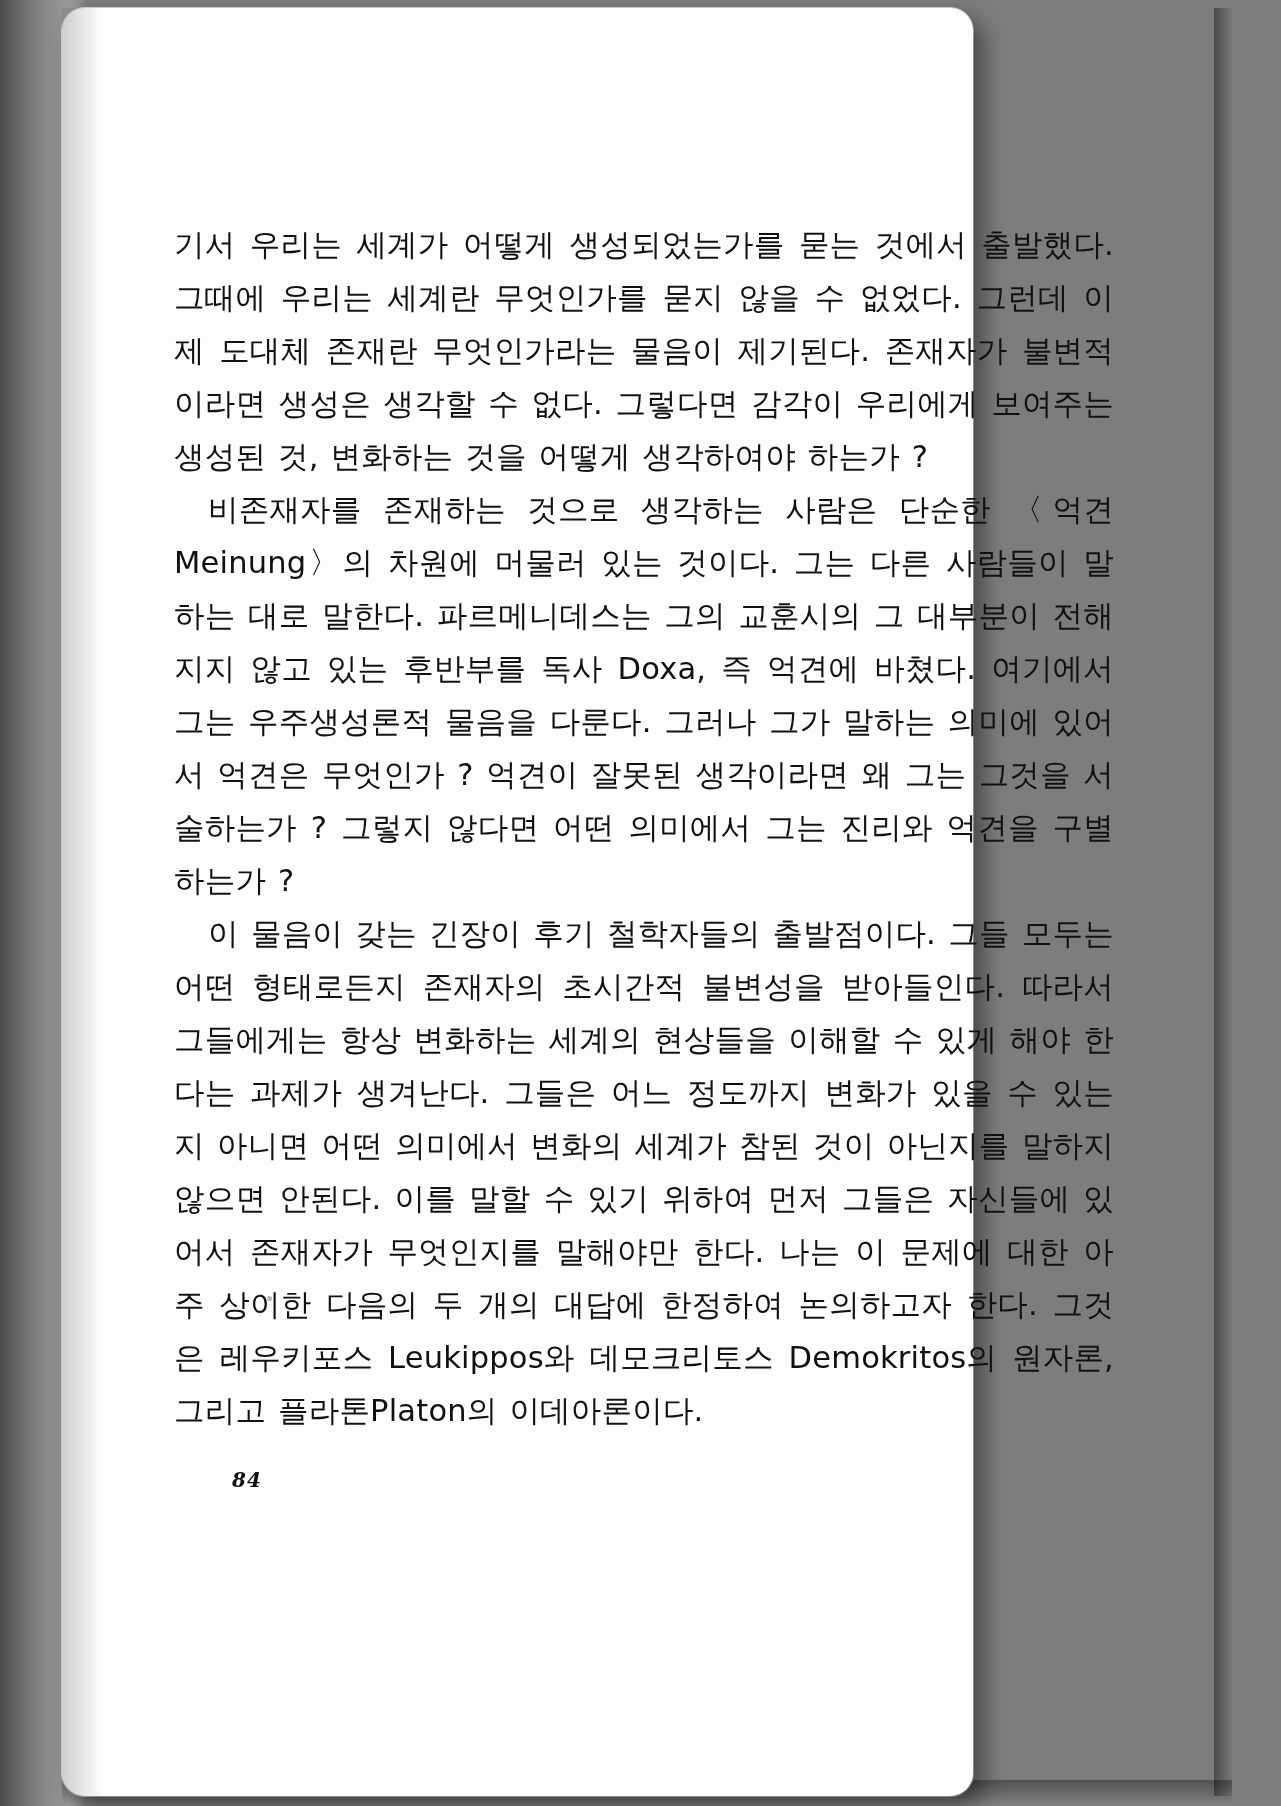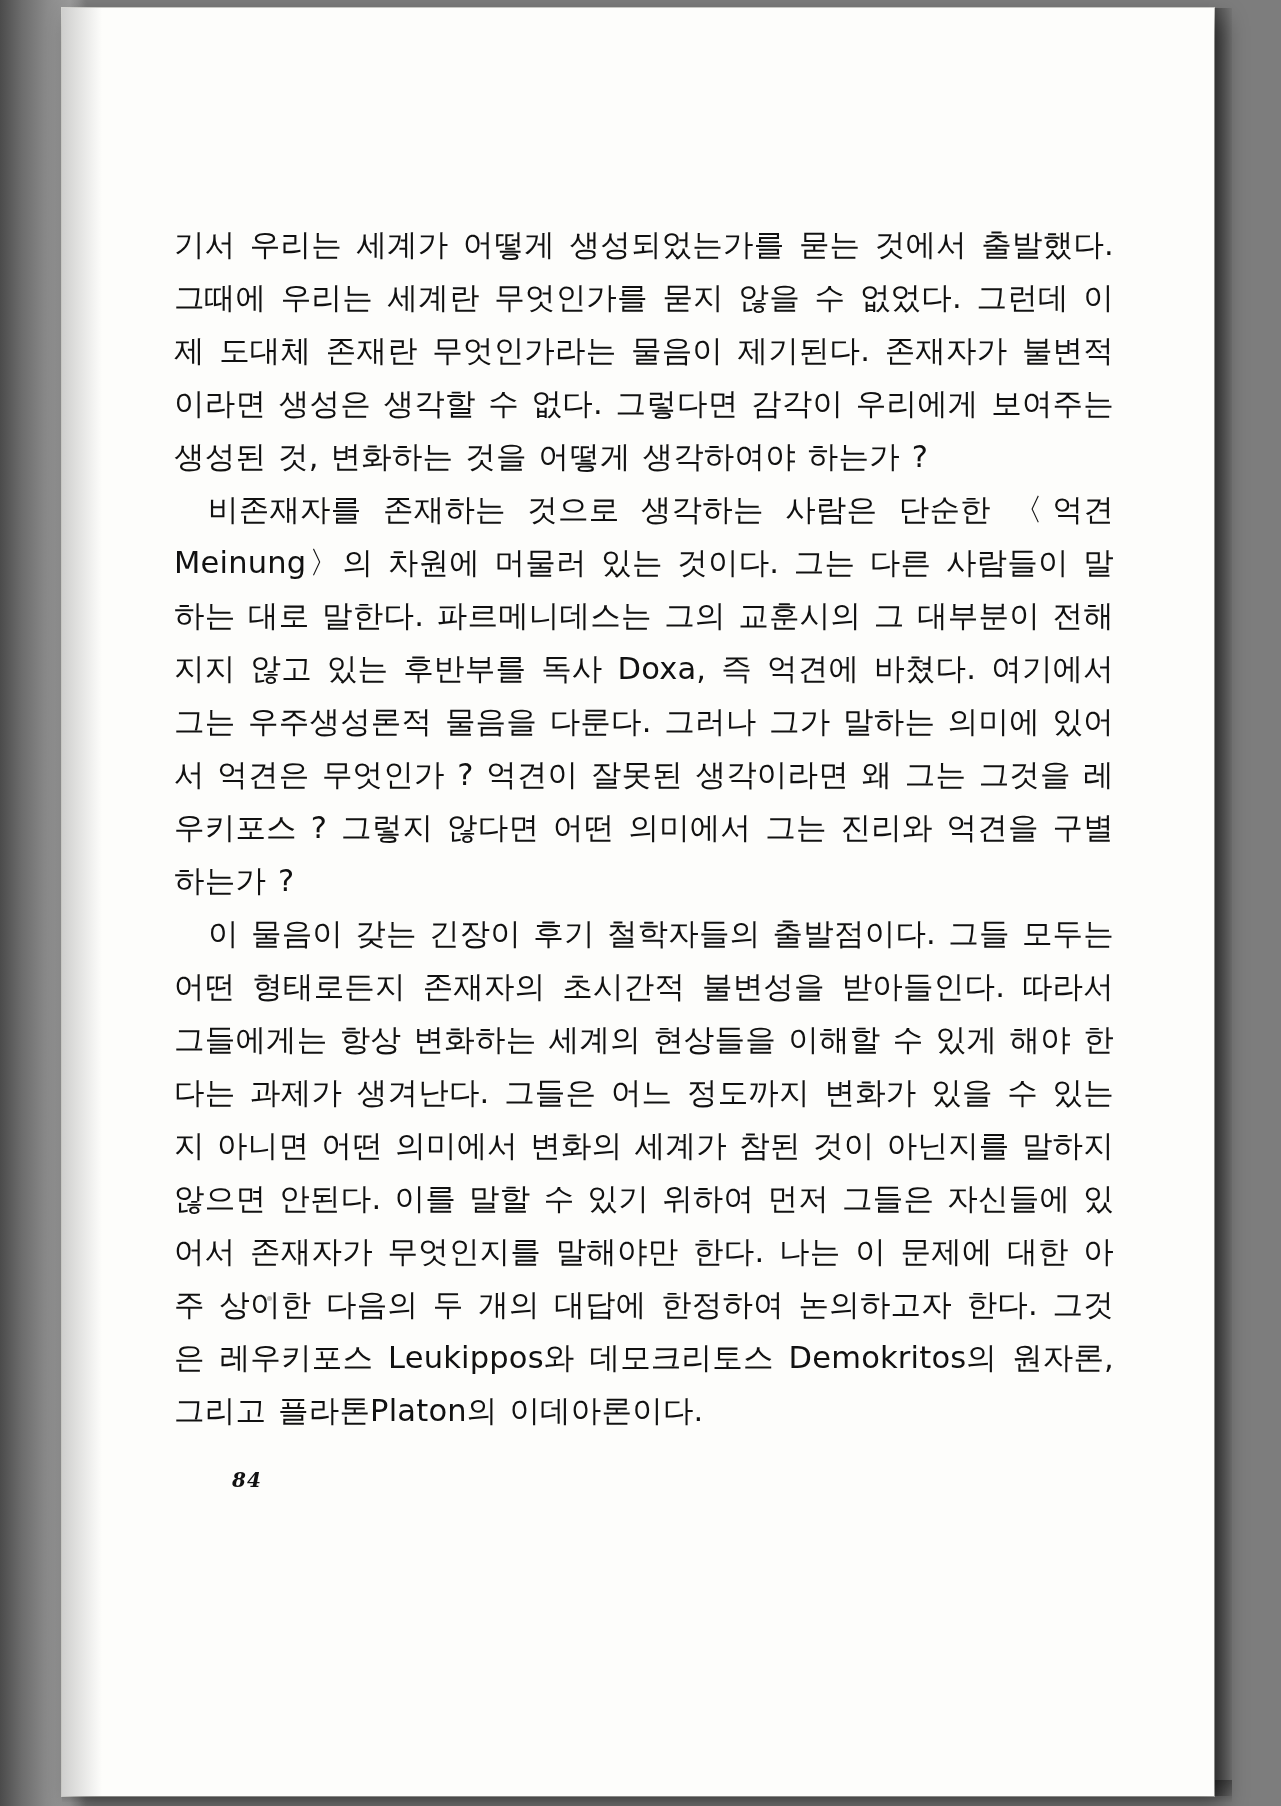--- a/index.html
+++ b/index.html
@@ -25,26 +25,27 @@
     inset: 0;
     background:
       linear-gradient(90deg, #4b4b4b 0px, #6d6d6d 22px, #8b8b8b 48px, #9a9a9a 70px, #8f8f8f 78px, #7d7d7d 86px);
   }
 
   
   #paper-sheet {
     position: absolute;
     left: 62px;
     top: 8px;
-    width: 1152px;
+    width: 911px;
     height: 1788px;
     background: #fdfdfb;
     box-shadow:
       10px 10px 22px rgba(0,0,0,0.45),
       0 0 0 1px #d8d8d4;
+    border-radius: 23px;
   }
 
   
   #paper-gutter-shade {
     position: absolute;
     left: 0;
     top: 0;
     width: 40px;
     height: 100%;
     background: linear-gradient(90deg, rgba(120,120,120,0.35), rgba(255,255,255,0));
@@ -127,21 +128,21 @@
 
   <div id="sheet-edge-right"></div>
   <div id="sheet-edge-bottom"></div>
 
   <div id="paper-sheet">
 
     <div id="paper-gutter-shade"></div>
 
     <div id="text-column">
       <p class="body-paragraph">기서 우리는 세계가 어떻게 생성되었는가를 묻는 것에서 출발했다. 그때에 우리는 세계란 무엇인가를 묻지 않을 수 없었다. 그런데 이제 도대체 존재란 무엇인가라는 물음이 제기된다. 존재자가 불변적이라면 생성은 생각할 수 없다. 그렇다면 감각이 우리에게 보여주는 생성된 것, 변화하는 것을 어떻게 생각하여야 하는가 ?</p>
-      <p class="body-paragraph">비존재자를 존재하는 것으로 생각하는 사람은 단순한 〈억견 Meinung〉의 차원에 머물러 있는 것이다. 그는 다른 사람들이 말하는 대로 말한다. 파르메니데스는 그의 교훈시의 그 대부분이 전해지지 않고 있는 후반부를 독사 Doxa, 즉 억견에 바쳤다. 여기에서 그는 우주생성론적 물음을 다룬다. 그러나 그가 말하는 의미에 있어서 억견은 무엇인가 ? 억견이 잘못된 생각이라면 왜 그는 그것을 레우키포스 ? 그렇지 않다면 어떤 의미에서 그는 진리와 억견을 구별하는가 ?</p>
+      <p class="body-paragraph">비존재자를 존재하는 것으로 생각하는 사람은 단순한 〈억견 Meinung〉의 차원에 머물러 있는 것이다. 그는 다른 사람들이 말하는 대로 말한다. 파르메니데스는 그의 교훈시의 그 대부분이 전해지지 않고 있는 후반부를 독사 Doxa, 즉 억견에 바쳤다. 여기에서 그는 우주생성론적 물음을 다룬다. 그러나 그가 말하는 의미에 있어서 억견은 무엇인가 ? 억견이 잘못된 생각이라면 왜 그는 그것을 서술하는가 ? 그렇지 않다면 어떤 의미에서 그는 진리와 억견을 구별하는가 ?</p>
       <p class="body-paragraph">이 물음이 갖는 긴장이 후기 철학자들의 출발점이다. 그들 모두는 어떤 형태로든지 존재자의 초시간적 불변성을 받아들인다. 따라서 그들에게는 항상 변화하는 세계의 현상들을 이해할 수 있게 해야 한다는 과제가 생겨난다. 그들은 어느 정도까지 변화가 있을 수 있는지 아니면 어떤 의미에서 변화의 세계가 참된 것이 아닌지를 말하지 않으면 안된다. 이를 말할 수 있기 위하여 먼저 그들은 자신들에 있어서 존재자가 무엇인지를 말해야만 한다. 나는 이 문제에 대한 아주 상이한 다음의 두 개의 대답에 한정하여 논의하고자 한다. 그것은 레우키포스 Leukippos와 데모크리토스 Demokritos의 원자론, 그리고 플라톤Platon의 이데아론이다.</p>
     </div>
 
     <div id="paper-speck"></div>
 
     <div id="page-number">84</div>
 
   </div>
 </div>
 

